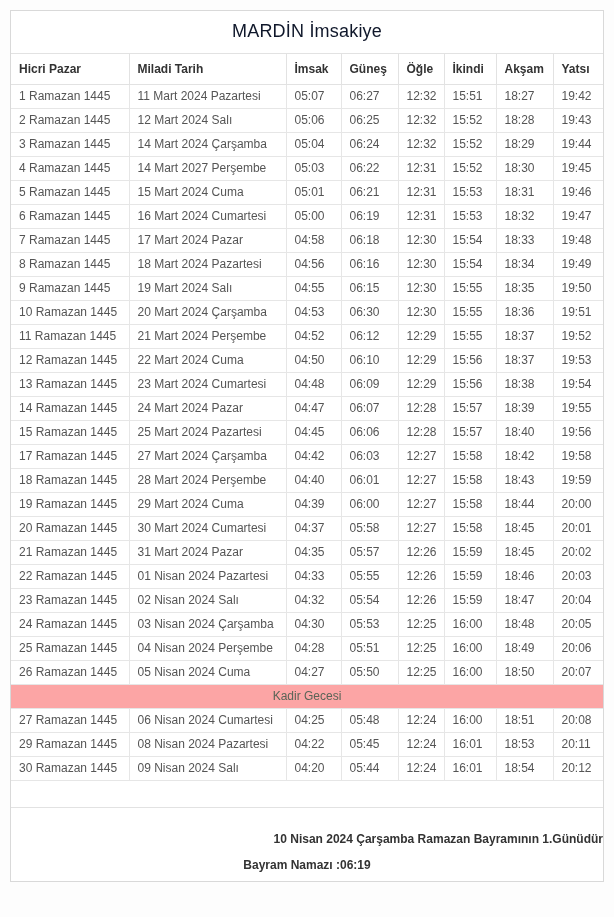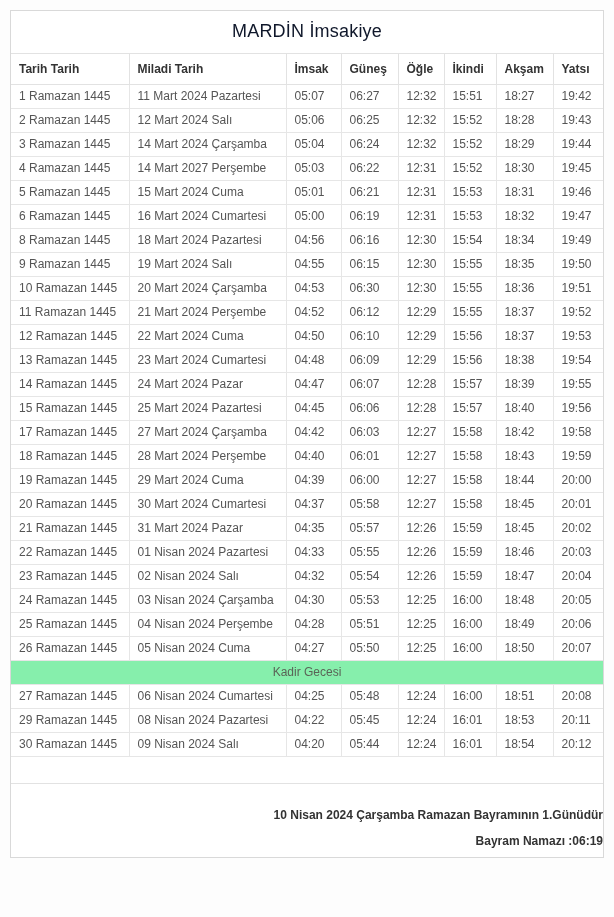--- a/index.html
+++ b/index.html
@@ -78,42 +78,42 @@
     padding: 7px 0 9px 0;
   }
   .footer p {
     margin: 0;
     font-size: 12px;
     font-weight: bold;
     color: #333333;
     line-height: 14px;
   }
   .footer p.line1 { margin-top: 17px; text-align: right; }
-  .footer p.line2 { margin-top: 12px; text-align: right; }
+  .footer p.line2 { margin-top: 12px; }
 </style>
 </head>
 <body>
 
 <div class="sheet">
   <div class="title">MARDİN İmsakiye</div>
 
   <table>
     <colgroup>
       <col class="c0">
         <col class="c1">
         <col class="c2">
         <col class="c3">
       <col class="c4">
         <col class="c5">
         <col class="c6">
         <col class="c7">
     </colgroup>
     <thead>
       <tr>
-          <th>Tarih Tarih</th>
+          <th>Hicri Pazar</th>
           <th>Miladi Tarih</th>
           <th>İmsak</th>
           <th>Güneş</th>
           <th>Öğle</th>
           <th>İkindi</th>
           <th>Akşam</th>
           <th>Yatsı</th>
         </tr>
     </thead>
     <tbody>
@@ -171,20 +171,30 @@
           <td>6 Ramazan 1445</td>
           <td>16 Mart 2024 Cumartesi</td>
           <td>05:00</td>
           <td>06:19</td>
           <td>12:31</td>
           <td>15:53</td>
           <td>18:32</td>
           <td>19:47</td>
         </tr>
         <tr>
+          <td>7 Ramazan 1445</td>
+          <td>17 Mart 2024 Pazar</td>
+          <td>04:58</td>
+          <td>06:18</td>
+          <td>12:30</td>
+          <td>15:54</td>
+          <td>18:33</td>
+          <td>19:48</td>
+        </tr>
+        <tr>
           <td>8 Ramazan 1445</td>
           <td>18 Mart 2024 Pazartesi</td>
           <td>04:56</td>
           <td>06:16</td>
           <td>12:30</td>
           <td>15:54</td>
           <td>18:34</td>
           <td>19:49</td>
         </tr>
         <tr>
@@ -351,21 +361,21 @@
           <td>26 Ramazan 1445</td>
           <td>05 Nisan 2024 Cuma</td>
           <td>04:27</td>
           <td>05:50</td>
           <td>12:25</td>
           <td>16:00</td>
           <td>18:50</td>
           <td>20:07</td>
         </tr>
         <tr class="kadir">
-          <td colspan="8" style="background: #86efac;">Kadir Gecesi</td>
+          <td colspan="8" style="background: #fca5a5;">Kadir Gecesi</td>
         </tr>
         <tr>
           <td>27 Ramazan 1445</td>
           <td>06 Nisan 2024 Cumartesi</td>
           <td>04:25</td>
           <td>05:48</td>
           <td>12:24</td>
           <td>16:00</td>
           <td>18:51</td>
           <td>20:08</td>

